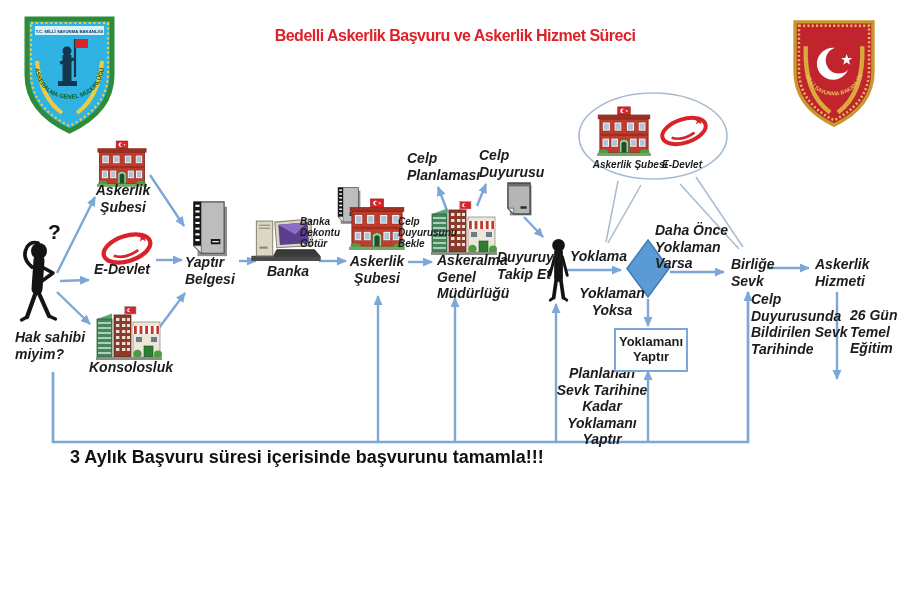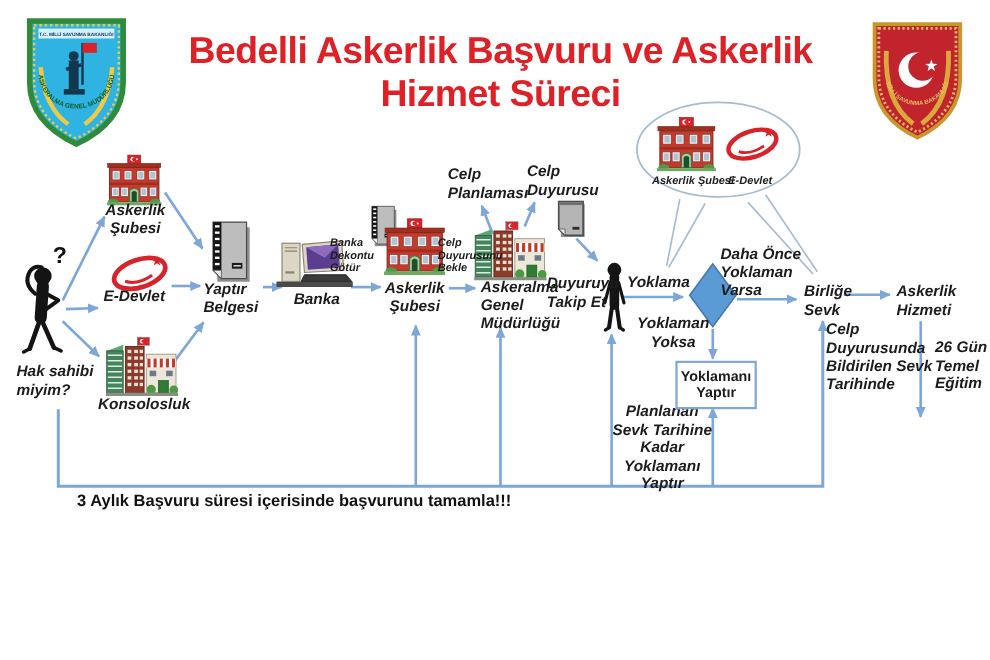--- a/index.html
+++ b/index.html
@@ -12,22 +12,22 @@
   .bubble{fill:#fff;stroke:var(--callout,#A7BBD1);stroke-width:1.6;}
   #ah path{fill:var(--arrow,#7DA7D8);stroke:none;}
   .diamond{fill:var(--diamond,#5B9BD5);stroke:#4379B4;stroke-width:1.5;}
   .ic{position:absolute;}
   .label{position:absolute;font-size:14px;line-height:1.18;font-weight:600;
          white-space:pre-line;color:var(--text,#1c1c1c);font-style:italic;}
   .c{text-align:center;}
   .sm{font-size:10px;line-height:1.12;font-weight:700;}
   .bub{font-size:10px;line-height:1.1;font-weight:700;}
   #title{position:absolute;left:120px;top:27px;width:670px;text-align:center;
-         font-size:34px;font-weight:800;color:var(--title,#DE2127);letter-spacing:-0.5px;}
-  #warning{position:absolute;left:70px;top:447px;font-size:15px;font-weight:700;color:#111;}
+         font-size:16px;font-weight:800;color:var(--title,#DE2127);letter-spacing:-0.5px;}
+  #warning{position:absolute;left:70px;top:447px;font-size:18px;font-weight:700;color:#111;}
   #ybox{position:absolute;left:614px;top:328px;width:70px;height:40px;background:#fff;
         border:2px solid var(--arrow,#7DA7D8);display:flex;align-items:center;justify-content:center;
         font-size:13px;font-weight:600;text-align:center;line-height:1.15;white-space:pre-line;}
 </style>
 </head>
 <body>
 
 <div id="stage">
 
 <svg width="0" height="0" style="position:absolute">

